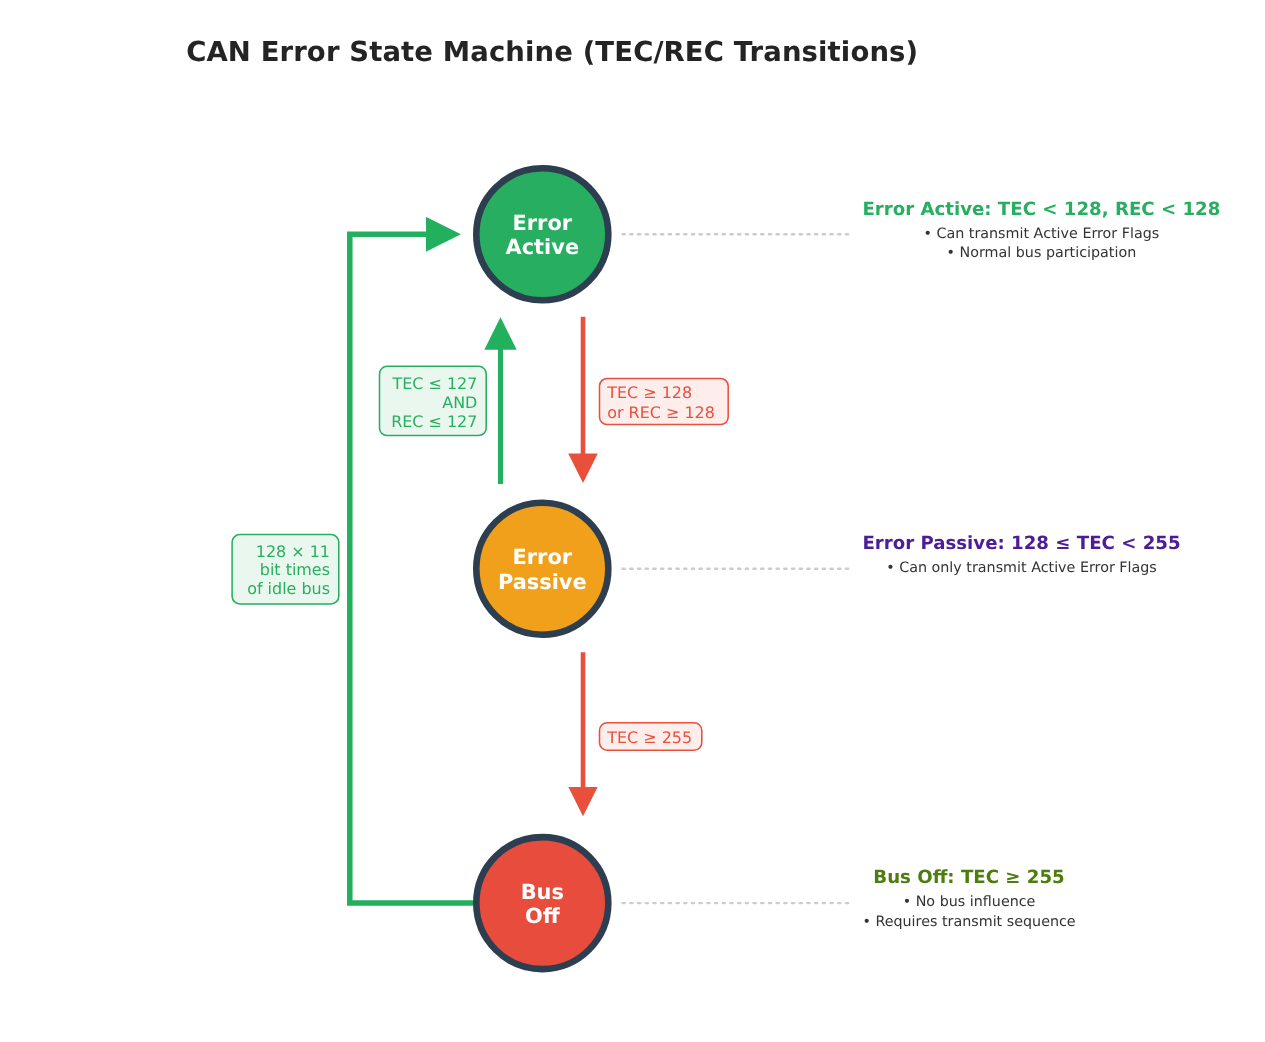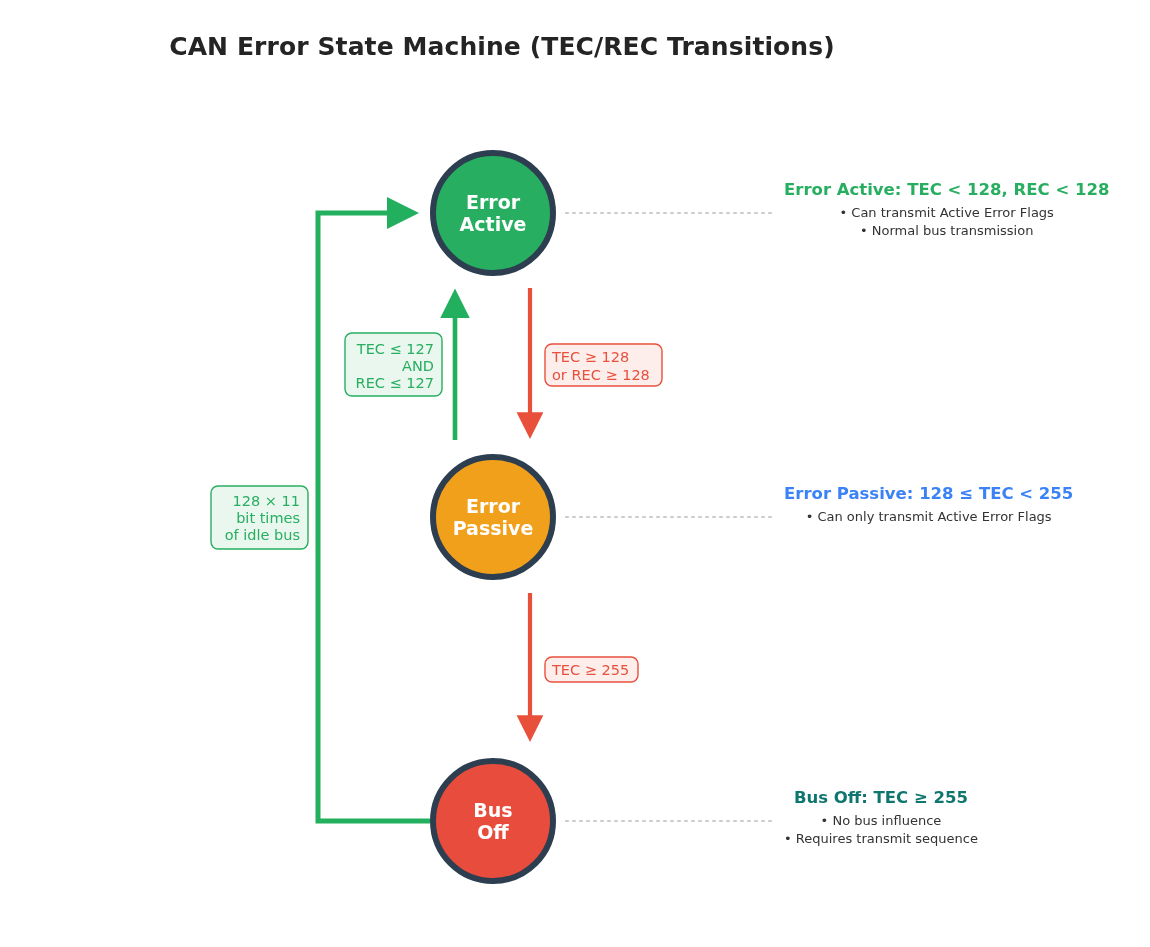--- a/index.html
+++ b/index.html
@@ -55,22 +55,22 @@
     margin: 0 0 5px 0;
     white-space: nowrap;
   }
   .ann-bullet {
     font-size: 13px;
     color: #333333;
     line-height: 1.42;
     white-space: nowrap;
   }
   .ann-active .ann-title { color: #27ae60; }
-  .ann-passive .ann-title { color: #3b82f6; }
-  .ann-busoff .ann-title { color: #0f766e; }
+  .ann-passive .ann-title { color: #4c1d95; }
+  .ann-busoff .ann-title { color: #4d7c0f; }
 </style>
 </head>
 <body>
 
 <div id="diagram-root">
 
   <div class="title">CAN Error State Machine (TEC/REC Transitions)</div>
 
   <svg class="canvas" viewBox="0 0 1150 947">
     <defs>
@@ -134,21 +134,21 @@
       <rect x="211" y="486" width="97" height="63" rx="7" ry="7" fill="#eaf7ef" stroke="#27ae60" stroke-width="1.4"></rect>
       <text class="cond-text" fill="#27ae60" text-anchor="end" x="300" y="506">128 × 11</text>
       <text class="cond-text" fill="#27ae60" text-anchor="end" x="300" y="523">bit times</text>
       <text class="cond-text" fill="#27ae60" text-anchor="end" x="300" y="540">of idle bus</text>
     </g>
   </svg>
 
   <div class="ann-block ann-active" style="top:180px;">
     <div class="ann-title">Error Active: TEC &lt; 128, REC &lt; 128</div>
     <div class="ann-bullet">• Can transmit Active Error Flags</div>
-    <div class="ann-bullet">• Normal bus transmission</div>
+    <div class="ann-bullet">• Normal bus participation</div>
   </div>
 
   <div class="ann-block ann-passive" style="top:484px;">
     <div class="ann-title">Error Passive: 128 ≤ TEC &lt; 255</div>
     <div class="ann-bullet">• Can only transmit Active Error Flags</div>
   </div>
 
   <div class="ann-block ann-busoff" style="top:788px;">
     <div class="ann-title">Bus Off: TEC ≥ 255</div>
     <div class="ann-bullet">• No bus influence</div>

